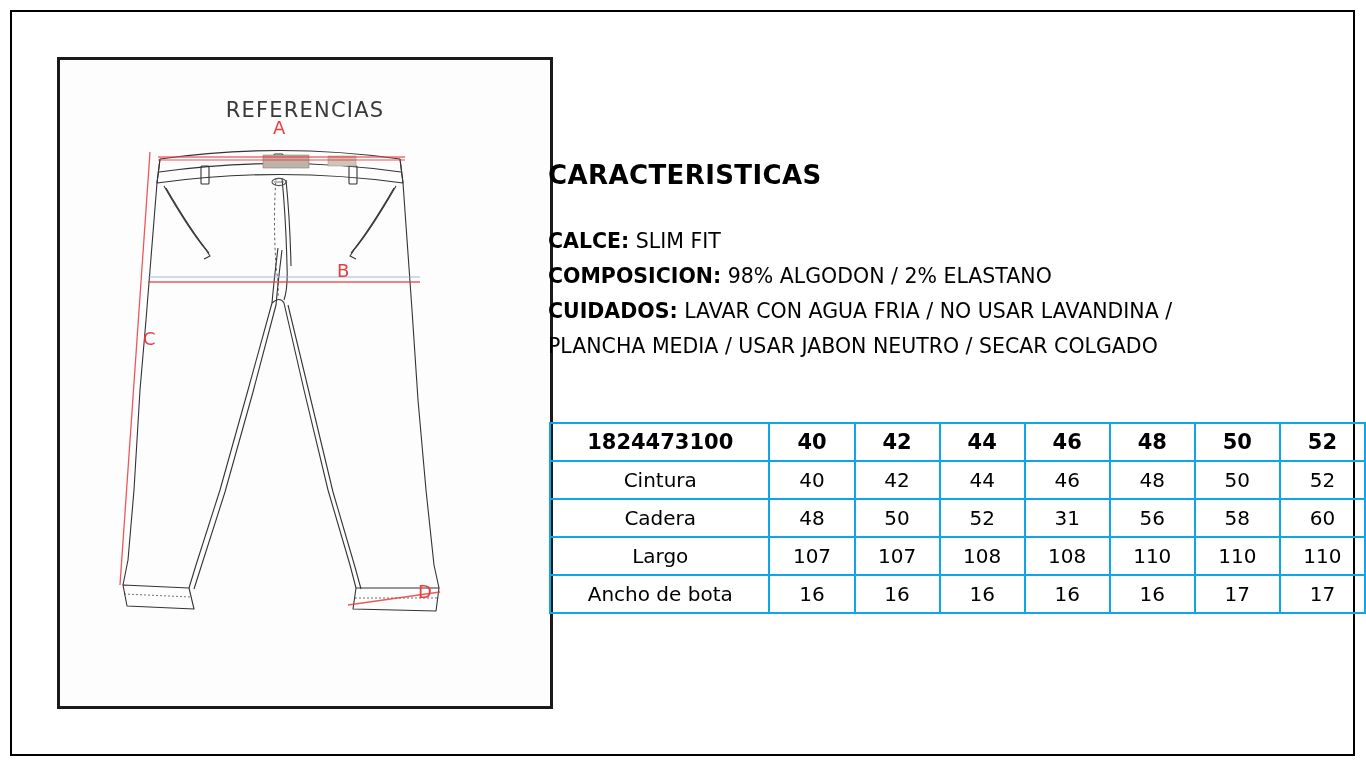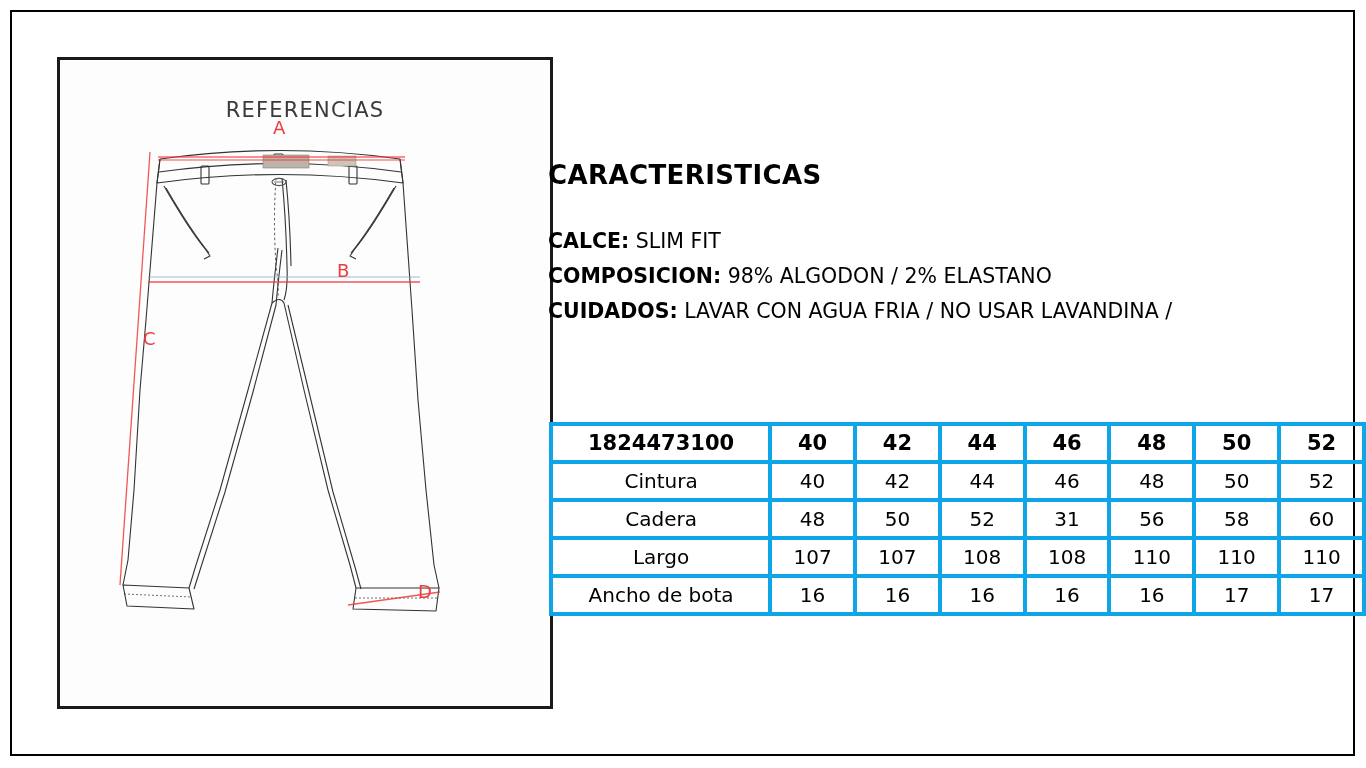--- a/index.html
+++ b/index.html
@@ -104,21 +104,21 @@
   
   #size-table {
     position: absolute;
     left: 549px;
     top: 422px;
     border-collapse: collapse;
     font-family: "DejaVu Sans", sans-serif;
     table-layout: fixed;
   }
   #size-table td {
-    border: 4px solid #0ea5e9;
+    border: 2px solid #0ea5e9;
     height: 38px;
     font-size: 20px;
     color: #000;
     padding: 0 6px;
     box-sizing: border-box;
   }
   #size-table tr.header-row td {
     font-weight: bold;
     text-align: center;
     font-size: 21px;
@@ -228,20 +228,21 @@
 
     <div class="spec-line">
       <b>COMPOSICION:</b>
       <span>98% ALGODON / 2% ELASTANO</span>
     </div>
 
     <div class="spec-line">
       <b>CUIDADOS:</b>
       <span>LAVAR CON AGUA FRIA / NO USAR LAVANDINA /</span>
     </div>
+    <div class="spec-line">PLANCHA MEDIA / USAR JABON NEUTRO / SECAR COLGADO</div>
   </div>
 
   <table id="size-table">
     <tbody>
       <tr class="header-row">
         <td class="label-col">1824473100</td>
         <td class="size-col">40</td>
         <td class="size-col">42</td>
         <td class="size-col">44</td>
         <td class="size-col">46</td>

